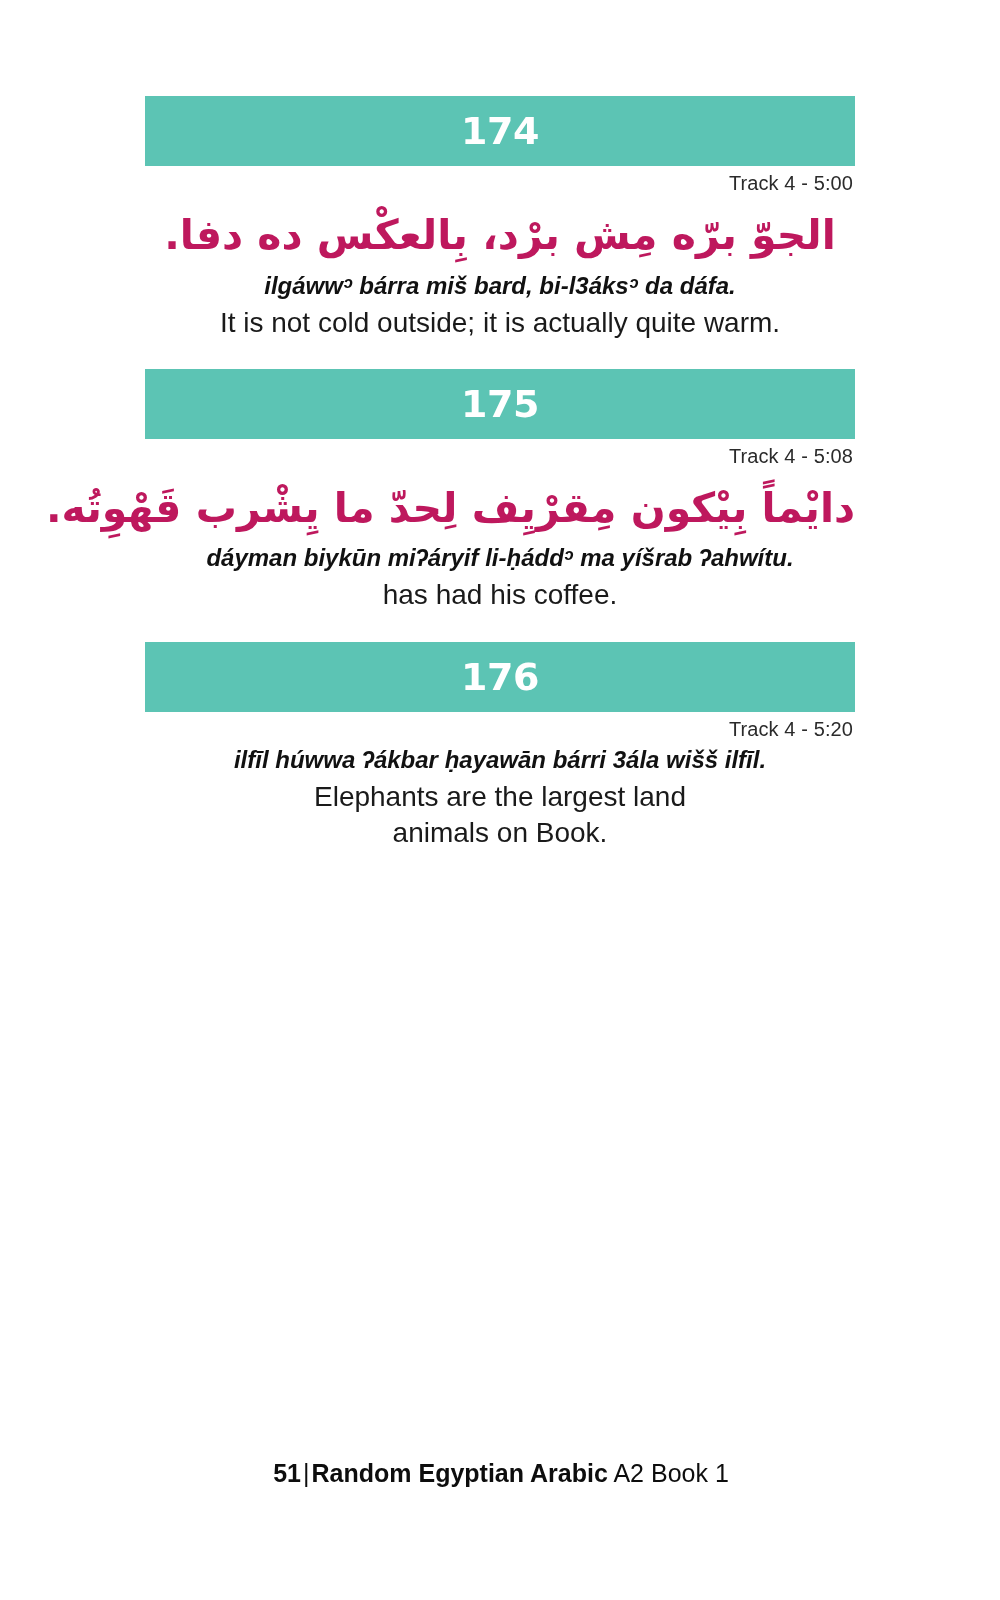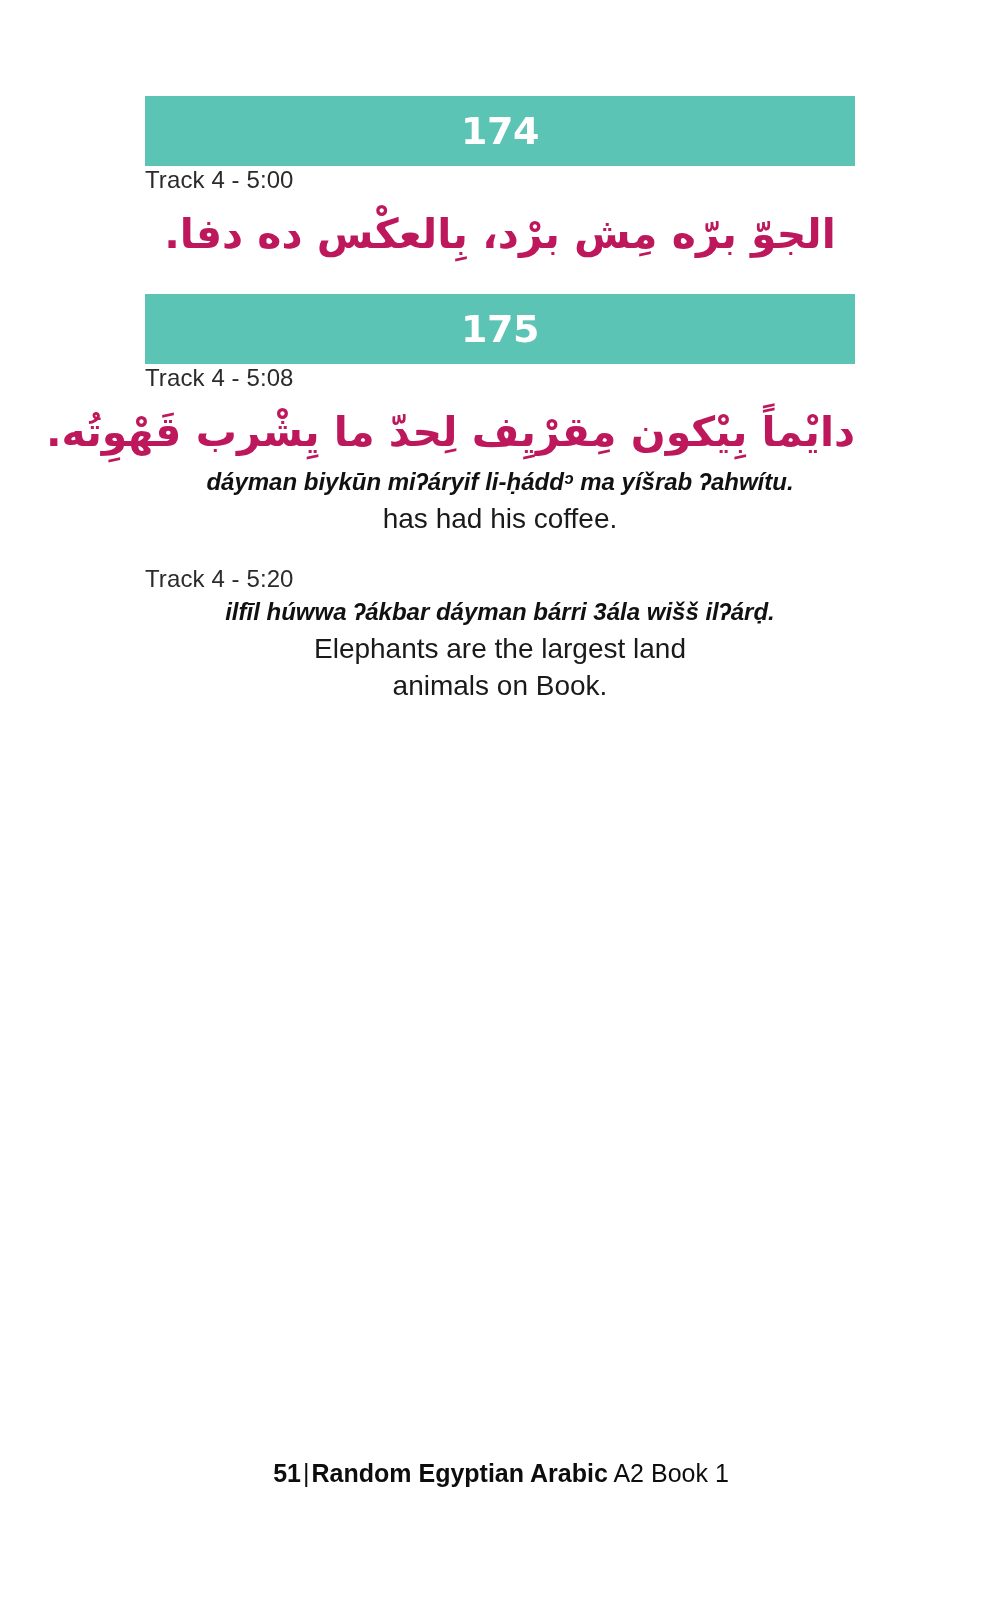--- a/index.html
+++ b/index.html
@@ -43,23 +43,25 @@
   }
   .entry-number {
     color: #ffffff;
     font-family: "DejaVu Sans", sans-serif;
     font-size: 38px;
     font-weight: bold;
     letter-spacing: -0.5px;
     line-height: 1;
   }
   .track-line {
-    font-size: 24px;
+    text-align: right;
+    font-size: 20px;
     color: #2b2b2b;
     letter-spacing: 0.1px;
+    margin-top: 6px;
     padding-right: 2px;
   }
   .arabic {
     direction: rtl;
     text-align: center;
     font-family: "DejaVu Sans", sans-serif;
     font-size: 41px;
     font-weight: 700;
     line-height: 1.5;
     color: #be185d;
@@ -117,37 +119,44 @@
 <div class="page">
 
   <div class="content">
 
     <div class="entry">
       <div class="entry-header">
         <span class="entry-number">174</span>
       </div>
       <div class="track-line">Track 4 - 5:00</div>
       <div class="arabic">الجوّ برّه مِش برْد، بِالعكْس ده دفا.</div>
+      <div class="translit">ilgáwwᵓ bárra miš bard, bi-l3áksᵓ da dáfa.</div>
+      <div class="meaning">
+        <div>It is not cold outside; it is actually quite warm.</div>
+      </div>
     </div>
 
     <div class="entry">
       <div class="entry-header">
         <span class="entry-number">175</span>
       </div>
       <div class="track-line">Track 4 - 5:08</div>
       <div class="arabic">دايْماً بِيْكون مِقرْيِف لِحدّ ما يِشْرب قَهْوِتُه.</div>
       <div class="translit">dáyman biykūn miʔáryif li-ḥáddᵓ ma yíšrab ʔahwítu.</div>
       <div class="meaning">
         <div>has had his coffee.</div>
       </div>
     </div>
 
     <div class="entry">
+      <div class="entry-header">
+        <span class="entry-number">176</span>
+      </div>
       <div class="track-line">Track 4 - 5:20</div>
-      <div class="translit">ilfīl húwwa ʔákbar dáyman bárri 3ála wišš ilʔárḍ.</div>
+      <div class="translit">ilfīl húwwa ʔákbar ḥayawān bárri 3ála wišš ilfīl.</div>
       <div class="meaning">
         <div>Elephants are the largest land</div>
         <div>animals on Book.</div>
       </div>
     </div>
 
   </div>
 
   <div class="footer">
     <span class="bold">51</span><span class="sep">|</span><span class="bold">Random Egyptian Arabic</span>

